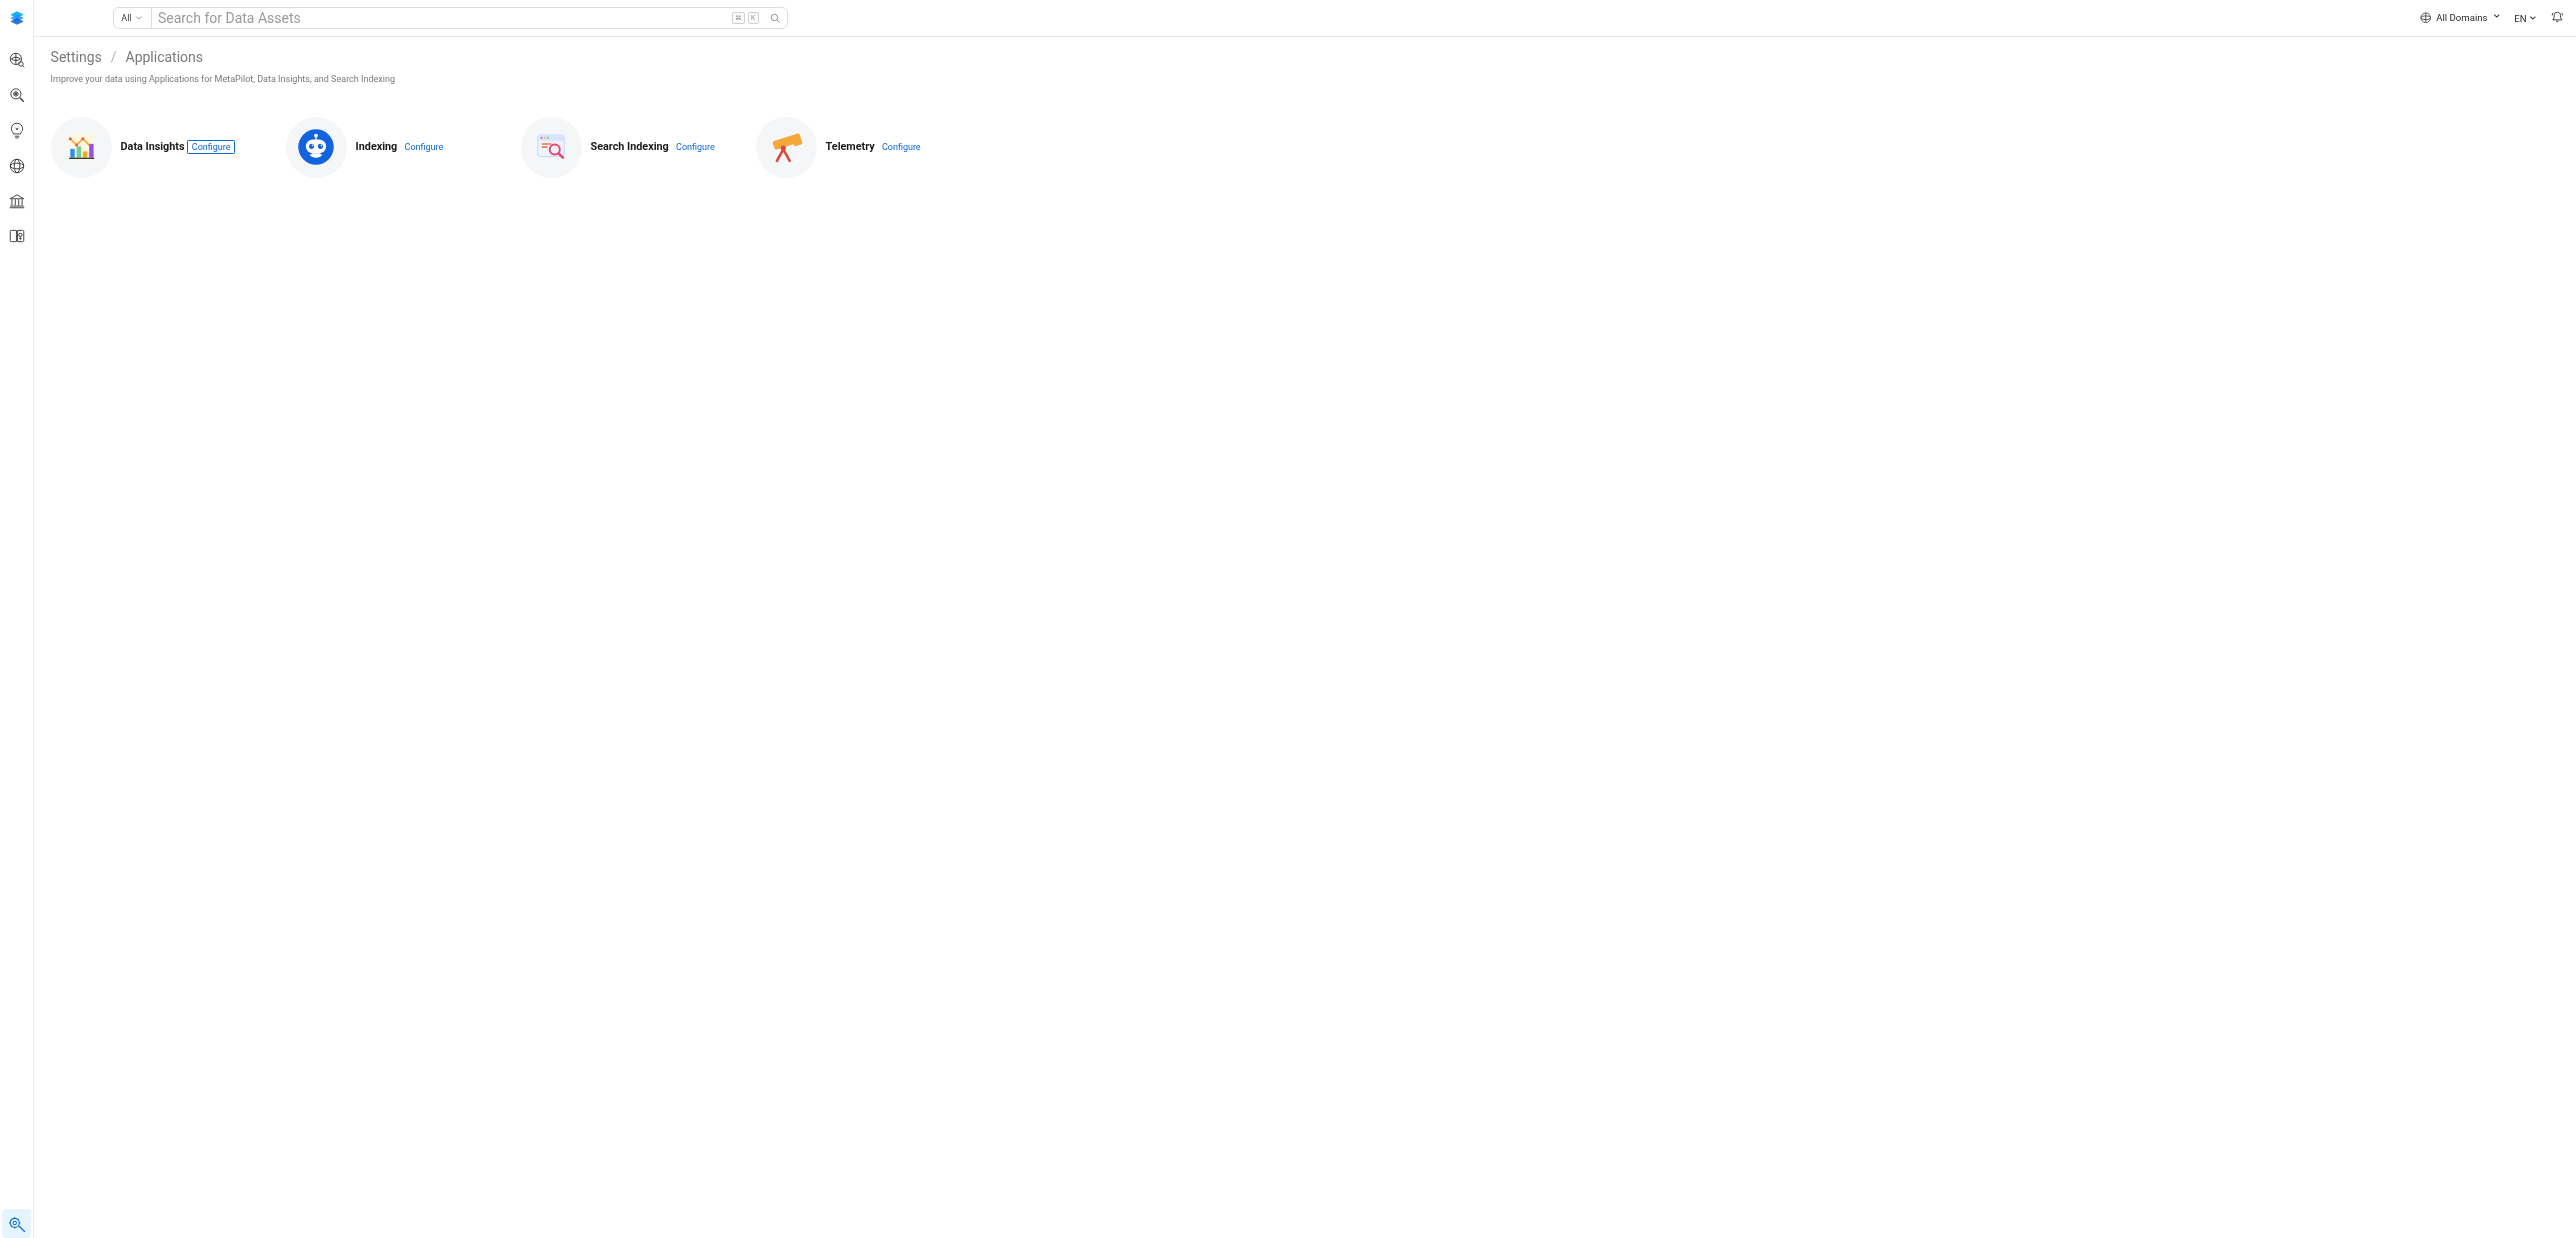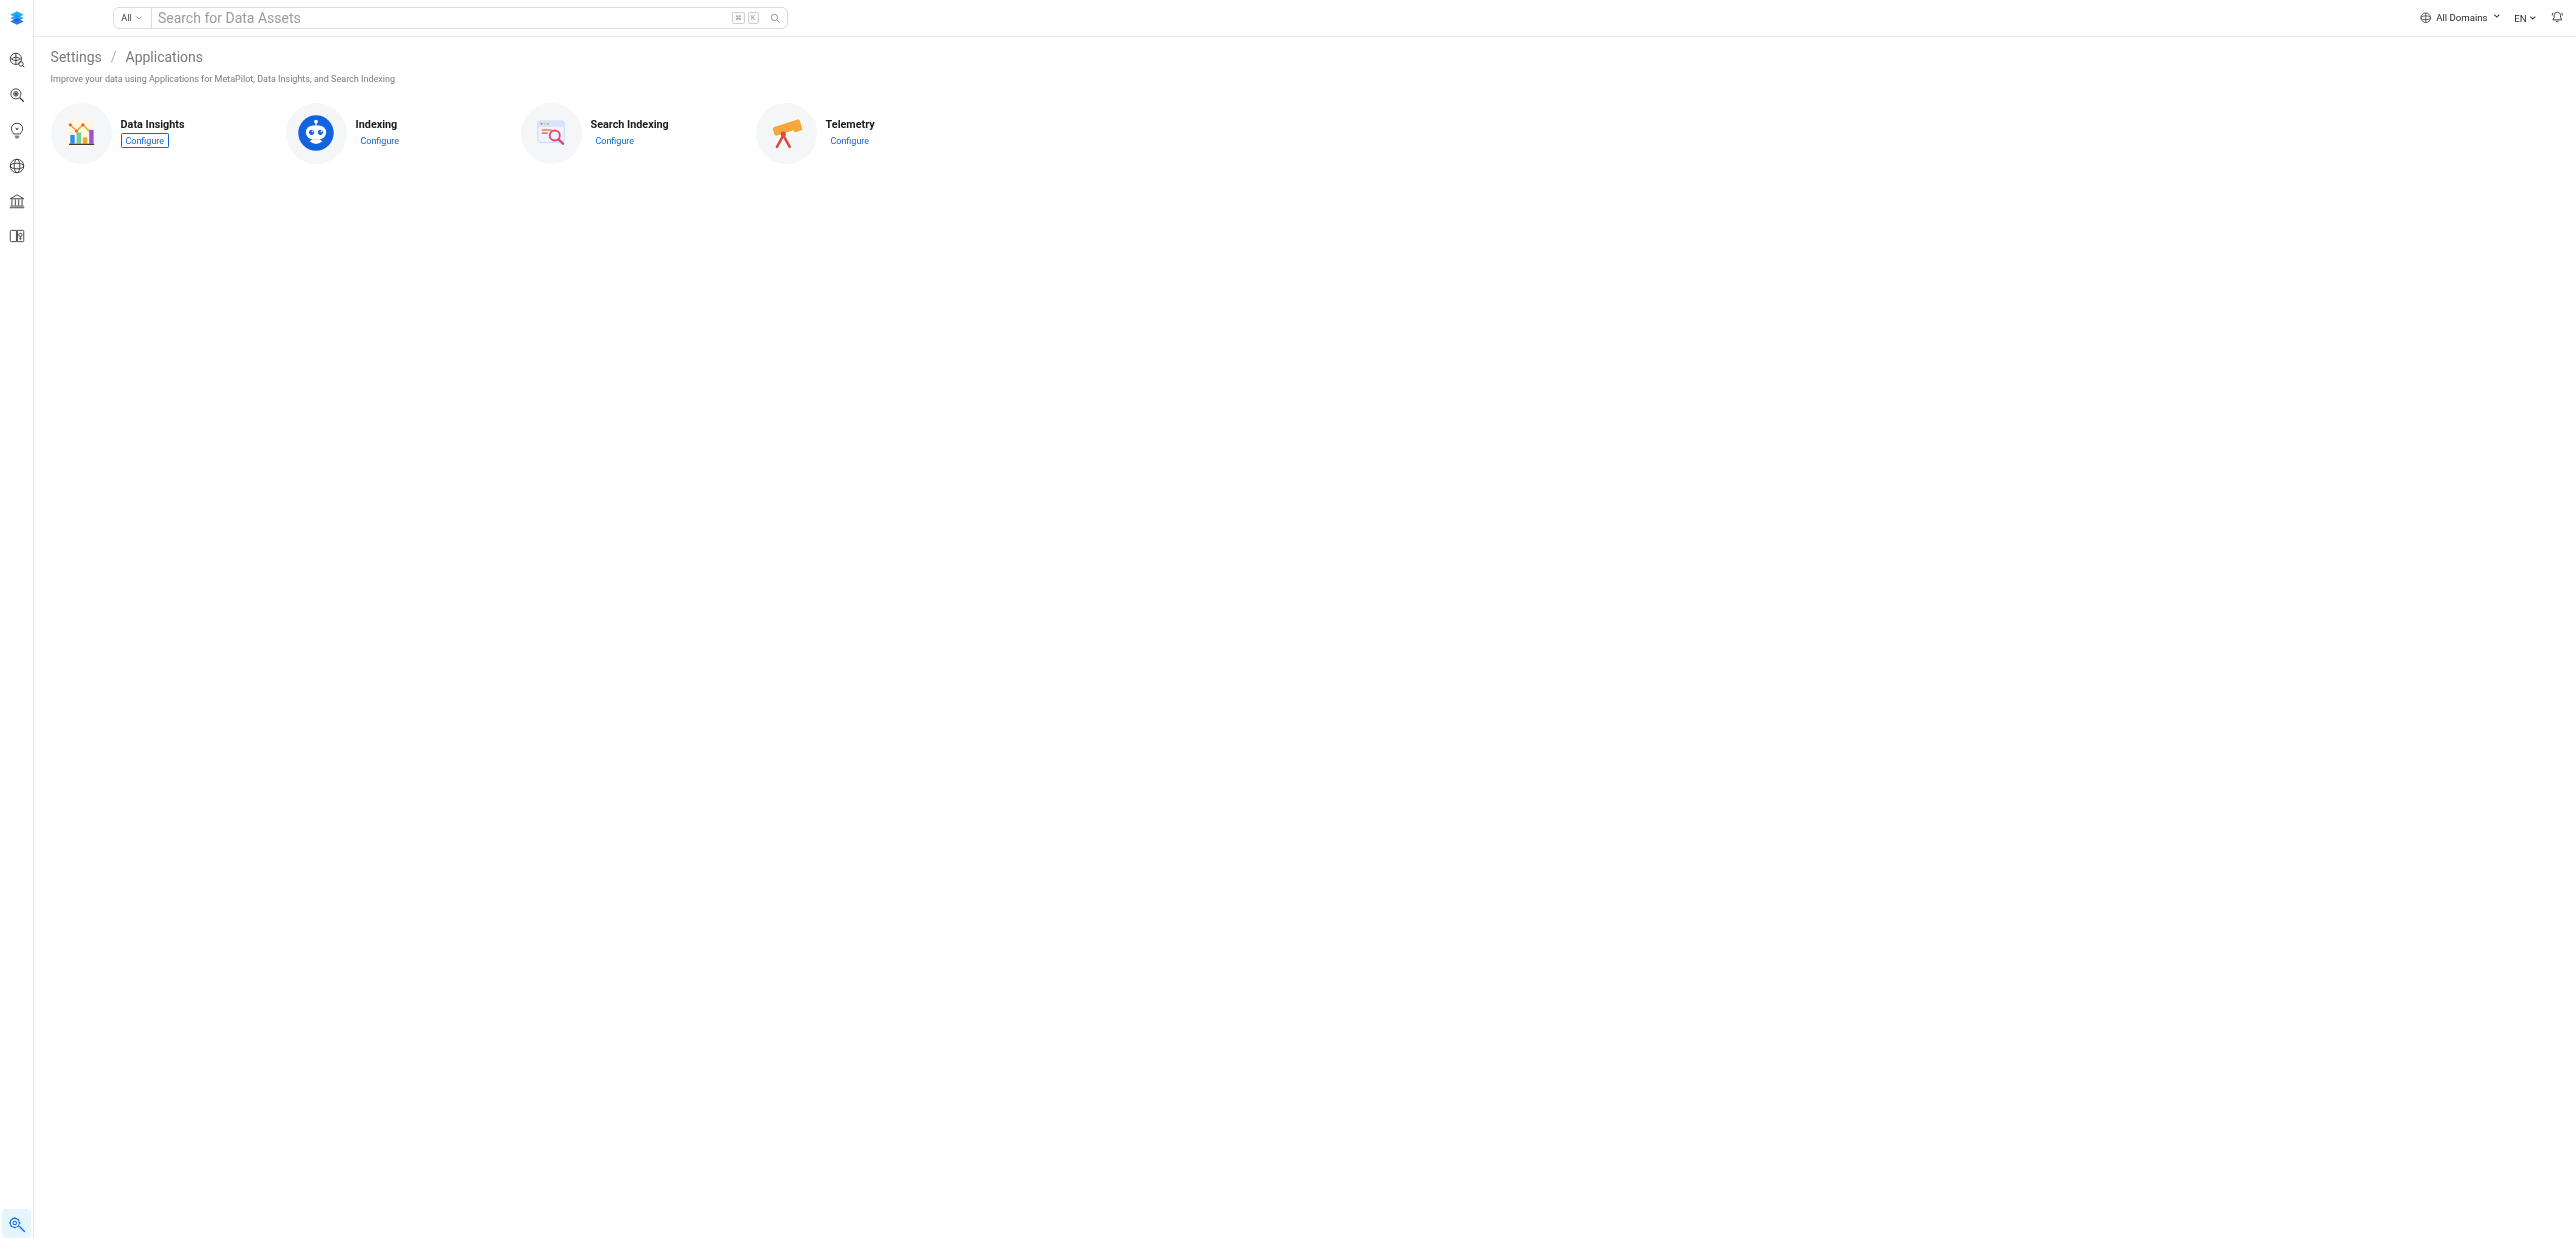--- a/index.html
+++ b/index.html
@@ -179,21 +179,21 @@
     }
     .page-title {
       font-size: 10.8px;
       font-weight: 700;
       color: #1a1a1a;
       margin-bottom: 2.5px;
     }
     .page-subtitle {
       font-size: 9px;
       color: #7a7a7a;
-      margin-bottom: 19px;
+      margin-bottom: 33px;
     }
     .card-grid {
       display: flex;
       gap: 31px;
       flex-wrap: wrap;
     }
     .app-card {
       display: flex;
       align-items: center;
       gap: 9px;
@@ -204,21 +204,21 @@
       height: 61px;
       border-radius: 50%;
       background: #f5f6f7;
       display: flex;
       align-items: center;
       justify-content: center;
       flex-shrink: 0;
     }
     .card-body {
       display: flex;
-      flex-direction: column;
+      flex-direction: row;
       gap: 2.5px;
     }
     .card-title {
       font-size: 10.8px;
       font-weight: 700;
       color: #1a1a1a;
     }
     .card-config {
       font-size: 9px;
       color: #0968da;

